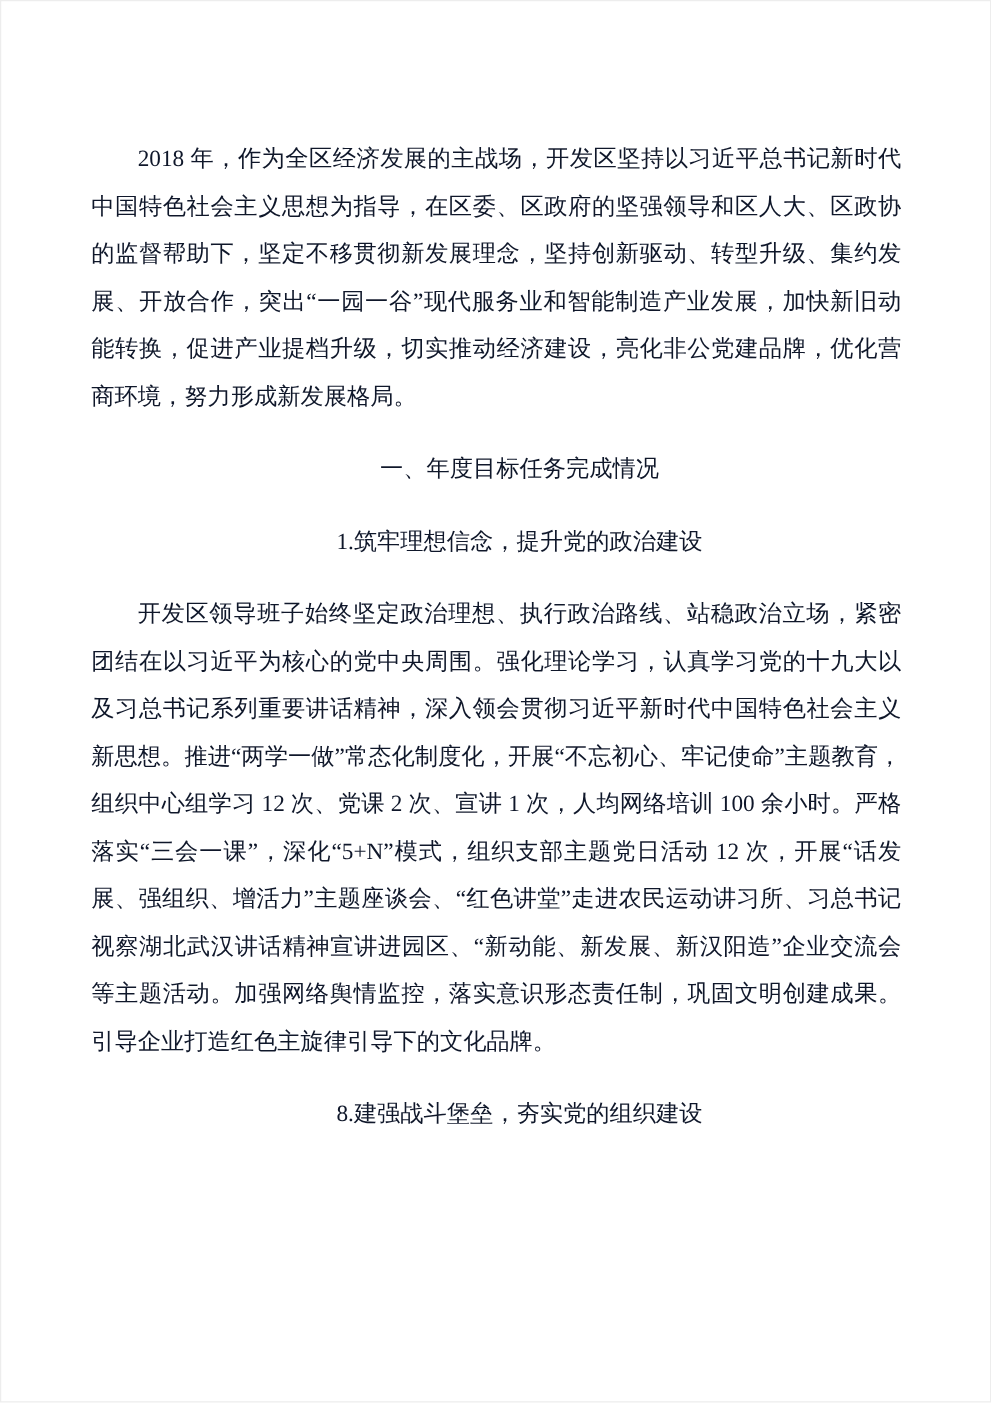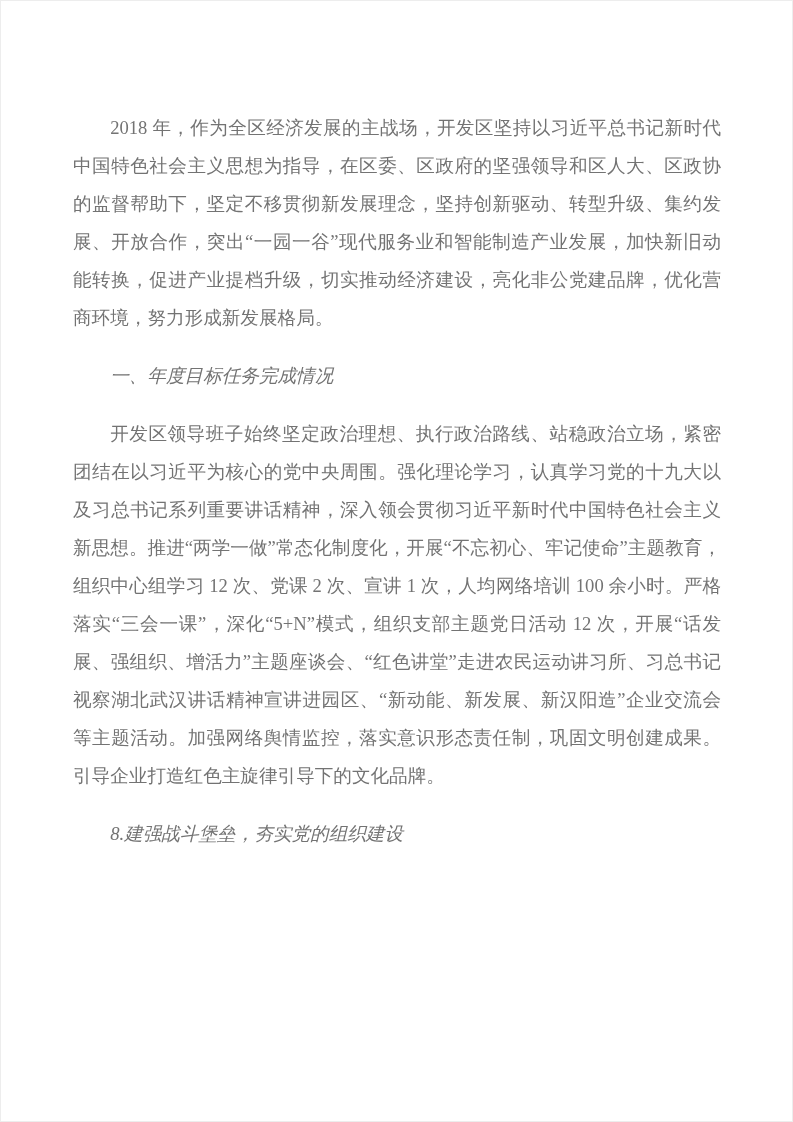--- a/index.html
+++ b/index.html
@@ -12,40 +12,40 @@
     background: #ffffff;
     box-shadow: inset 0 0 0 1px #ededed; 
     overflow: hidden;
     font-family: "Liberation Serif", "DejaVu Serif", serif;
   }
   .page-content {
     box-sizing: border-box;
     width: 793px;
     height: 902px;
     padding: 109px 72px 15px 73px;
-    color: #737373;
+    color: #0f172a;
     font-size: 18.6px;
     line-height: 38px;
     text-align: justify;
   }
   .page-content p {
     margin: 0 0 20px 0;
     text-indent: 2em;
   }
   .page-content p.heading {
-    text-align: left;
-    font-style: italic;
+    text-align: center;
   }
 </style>
 </head>
 <body>
 
 <div class="page-content">
   <p>2018 年，作为全区经济发展的主战场，开发区坚持以习近平总书记新时代中国特色社会主义思想为指导，在区委、区政府的坚强领导和区人大、区政协的监督帮助下，坚定不移贯彻新发展理念，坚持创新驱动、转型升级、集约发展、开放合作，突出“一园一谷”现代服务业和智能制造产业发展，加快新旧动能转换，促进产业提档升级，切实推动经济建设，亮化非公党建品牌，优化营商环境，努力形成新发展格局。</p>
 
   <p class="heading">一、年度目标任务完成情况</p>
 
 
+  <p class="heading">1.筑牢理想信念，提升党的政治建设</p>
 
   <p>开发区领导班子始终坚定政治理想、执行政治路线、站稳政治立场，紧密团结在以习近平为核心的党中央周围。强化理论学习，认真学习党的十九大以及习总书记系列重要讲话精神，深入领会贯彻习近平新时代中国特色社会主义新思想。推进“两学一做”常态化制度化，开展“不忘初心、牢记使命”主题教育，组织中心组学习 12 次、党课 2 次、宣讲 1 次，人均网络培训 100 余小时。严格落实“三会一课”，深化“5+N”模式，组织支部主题党日活动 12 次，开展“话发展、强组织、增活力”主题座谈会、“红色讲堂”走进农民运动讲习所、习总书记视察湖北武汉讲话精神宣讲进园区、“新动能、新发展、新汉阳造”企业交流会等主题活动。加强网络舆情监控，落实意识形态责任制，巩固文明创建成果。引导企业打造红色主旋律引导下的文化品牌。</p>
 
   <p class="heading">8.建强战斗堡垒，夯实党的组织建设</p>
 </div>
 
 </body></html>

